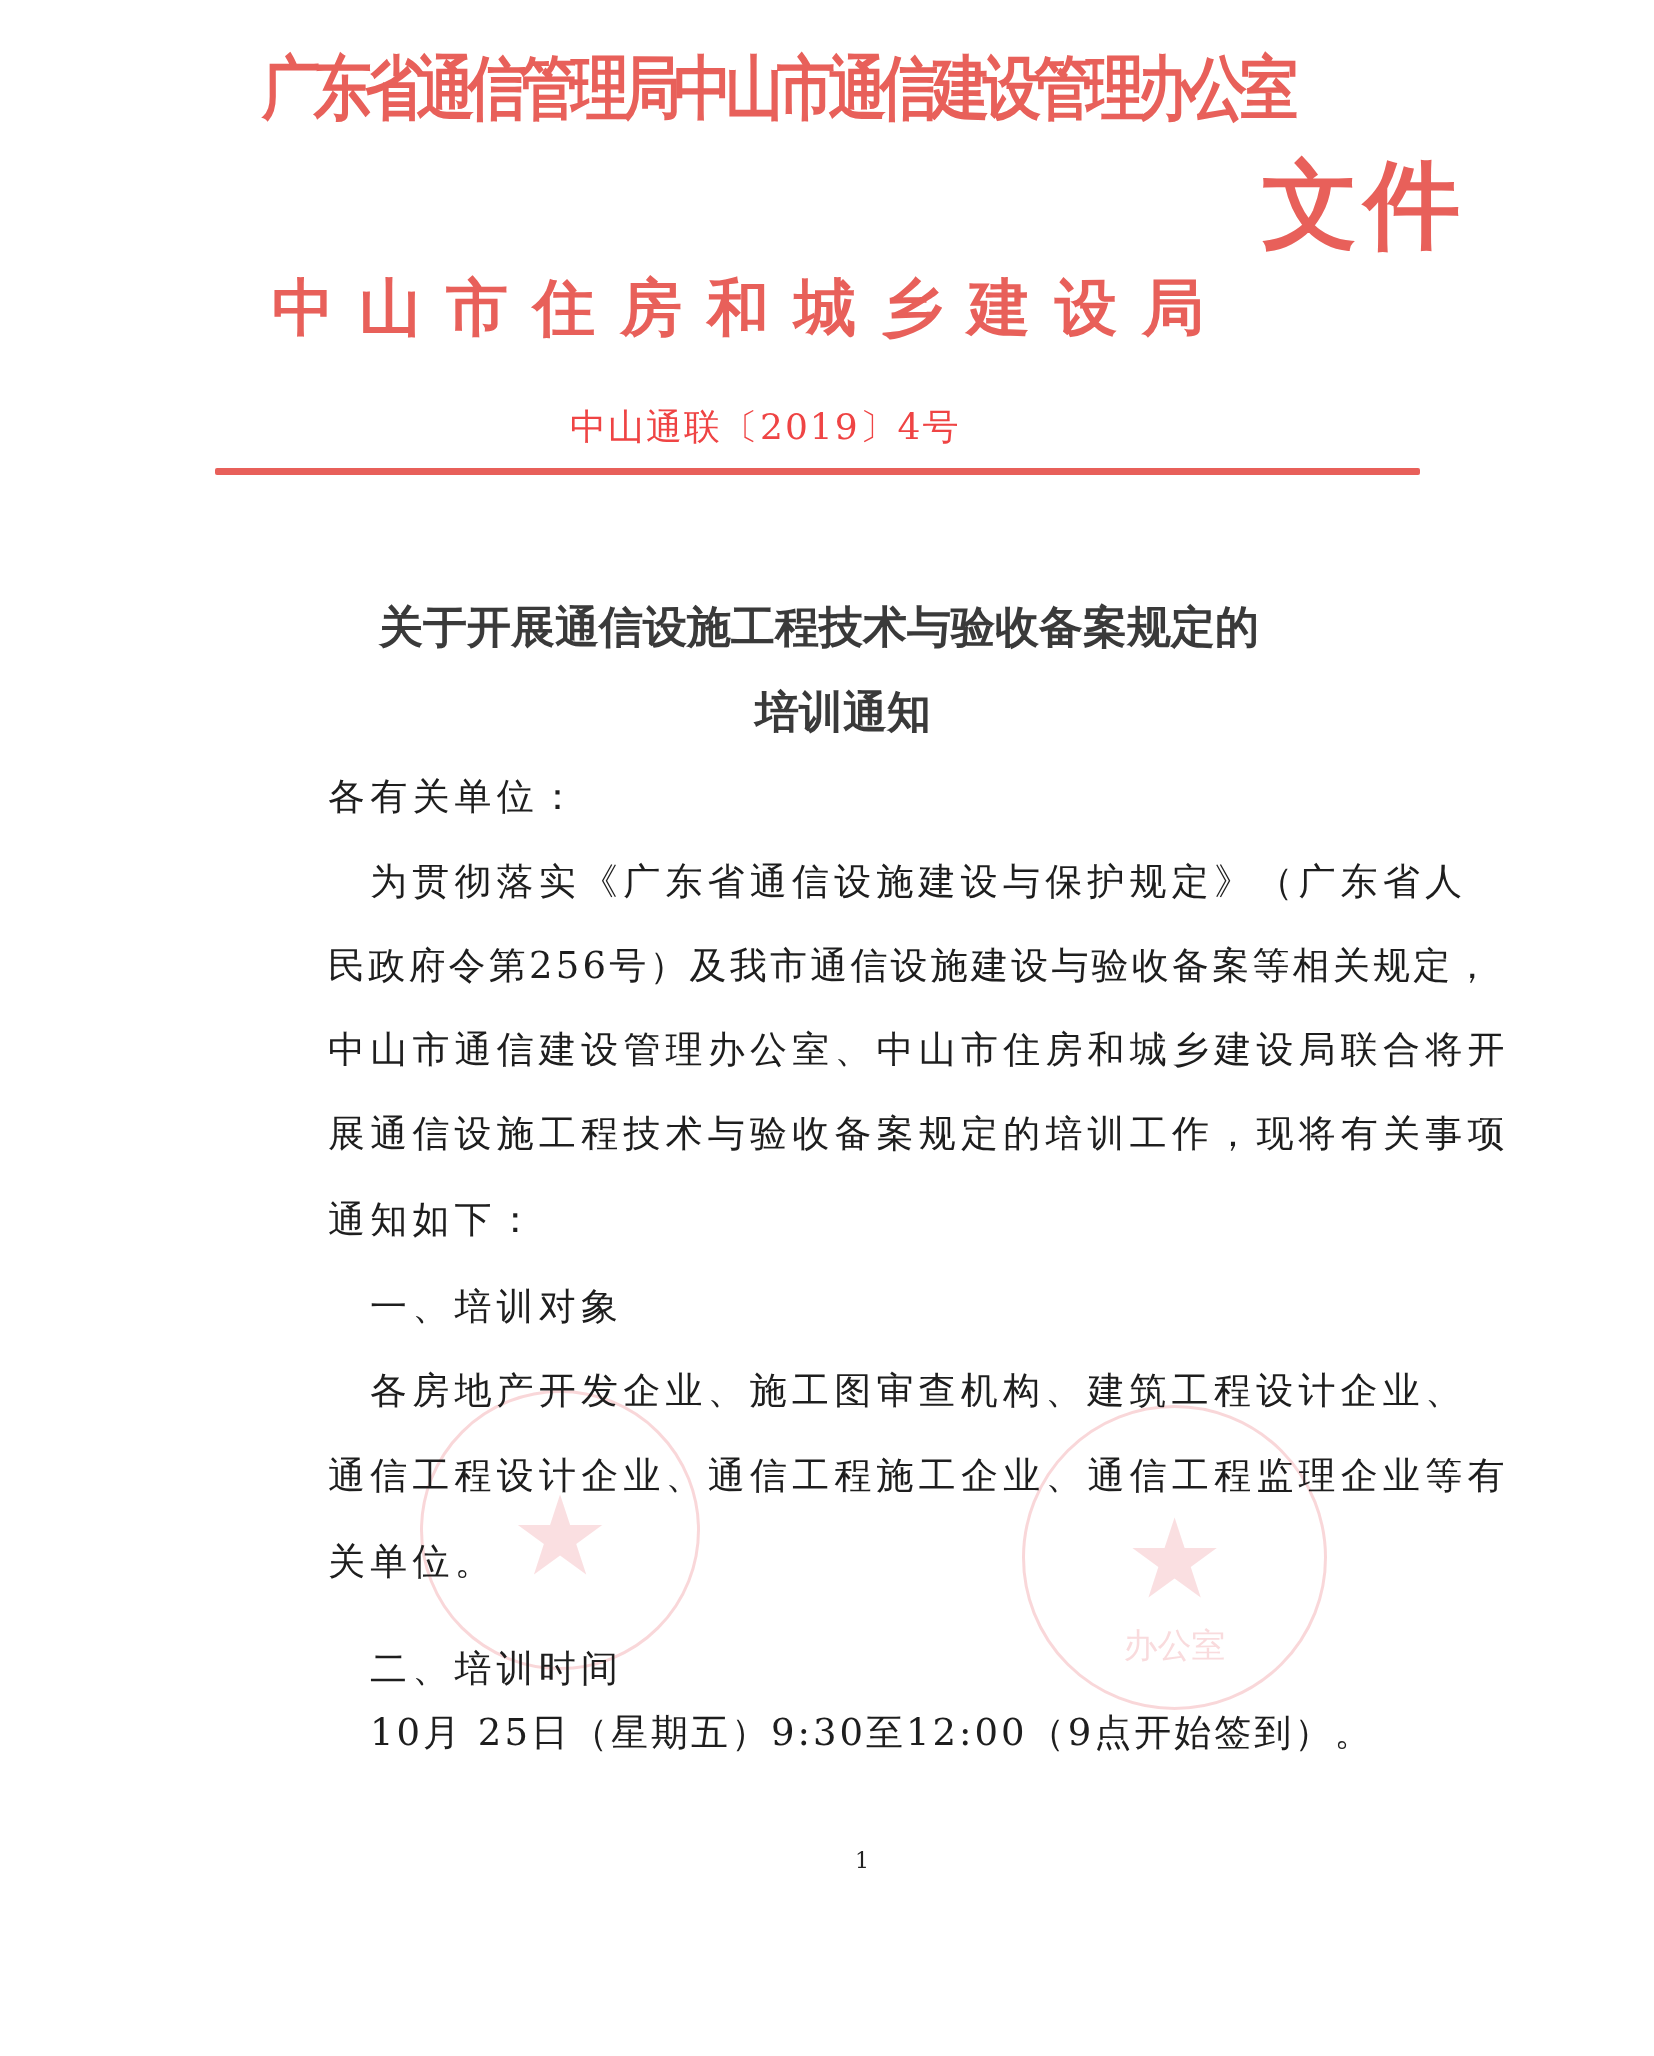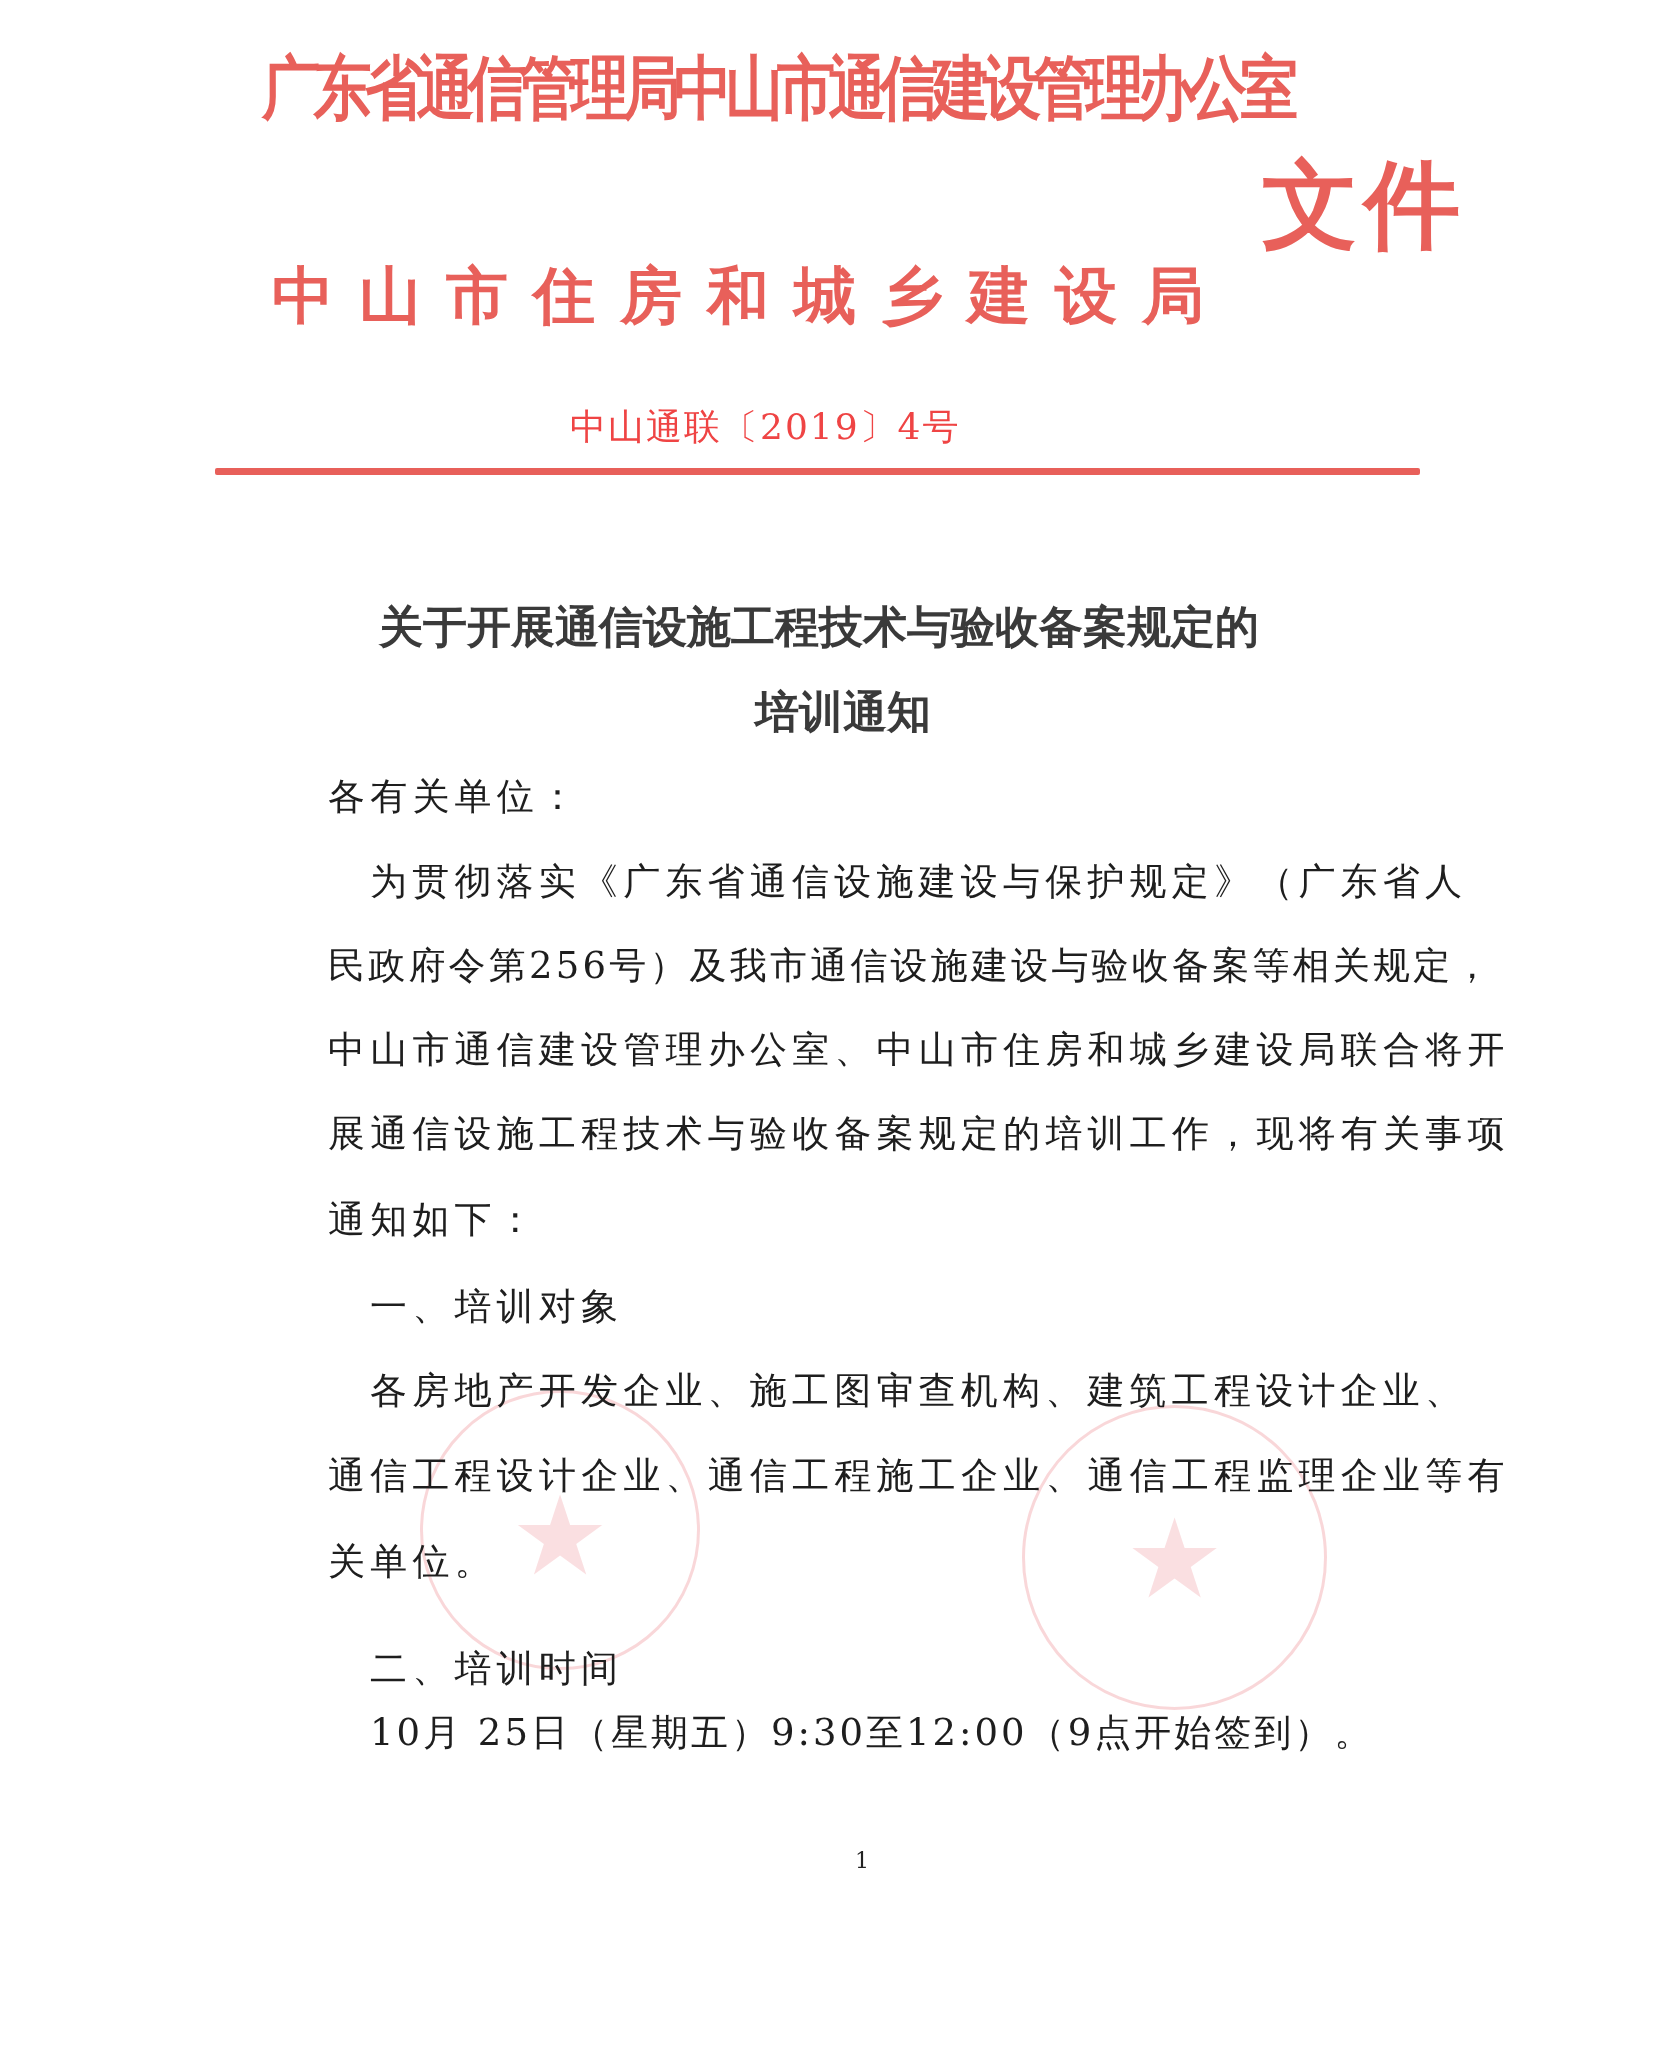--- a/index.html
+++ b/index.html
@@ -31,21 +31,21 @@
     }
     .issuer-suffix {
       left: 1262px; top: 150px;
       font-family: Liberation Sans, sans-serif;
       font-weight: bold;
       font-size: 96px;
       letter-spacing: 6px;
       line-height: 110px;
     }
     .issuer2 {
-      left: 272px; top: 256px;
+      left: 272px; top: 268px;
       font-family: "DejaVu Sans", "Liberation Sans", sans-serif;
       font-weight: bold;
       font-size: 62px;
       letter-spacing: 25px;
       line-height: 80px;
     }
     .red { color: #E8605A; }
 
     .docno {
       left: 570px; top: 402px;
@@ -115,20 +115,21 @@
     }
   </style>
 </head>
 <body>
 
 <div class="abs seal" style="left:420px; top:1390px; width:280px; height:280px;">
   <div class="seal-star">★</div>
 </div>
 <div class="abs seal" style="left:1022px; top:1405px; width:305px; height:305px;">
   <div class="seal-star">★</div>
+  <div class="seal-text" style="top:72%;">办公室</div>
 </div>
 
 <div class="abs issuer1 red">广东省通信管理局中山市通信建设管理办公室</div>
 <div class="abs issuer-suffix red">文件</div>
 <div class="abs issuer2 red">中山市住房和城乡建设局</div>
 
 <div class="abs docno">中山通联〔2019〕4号</div>
 <div class="abs red-rule"></div>
 
 <div class="abs title title1">关于开展通信设施工程技术与验收备案规定的</div>

